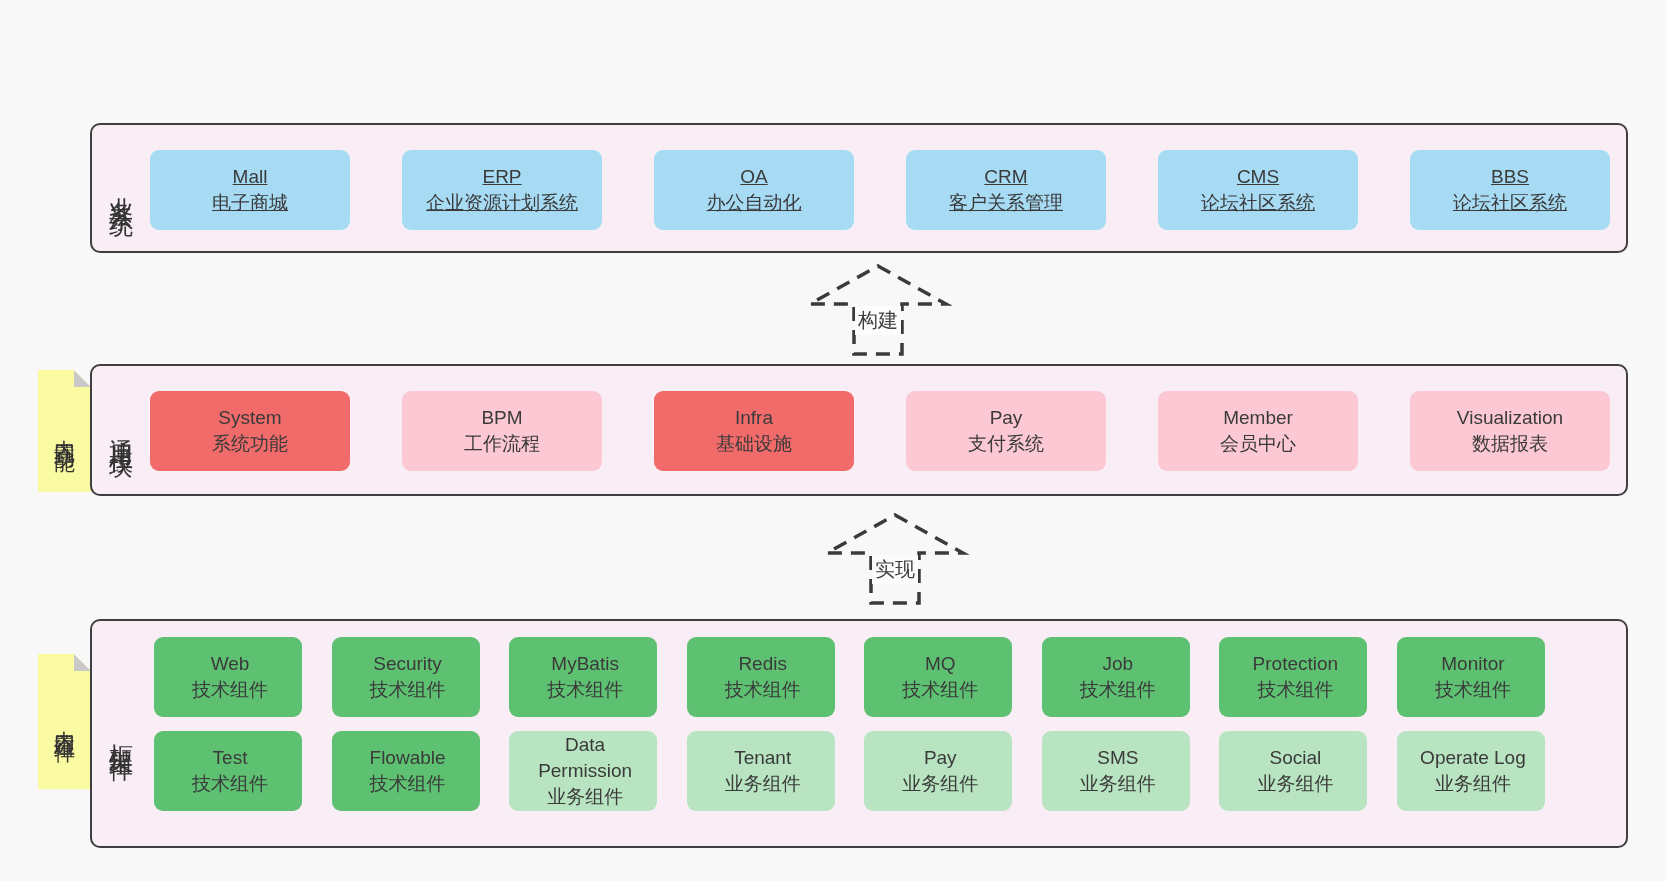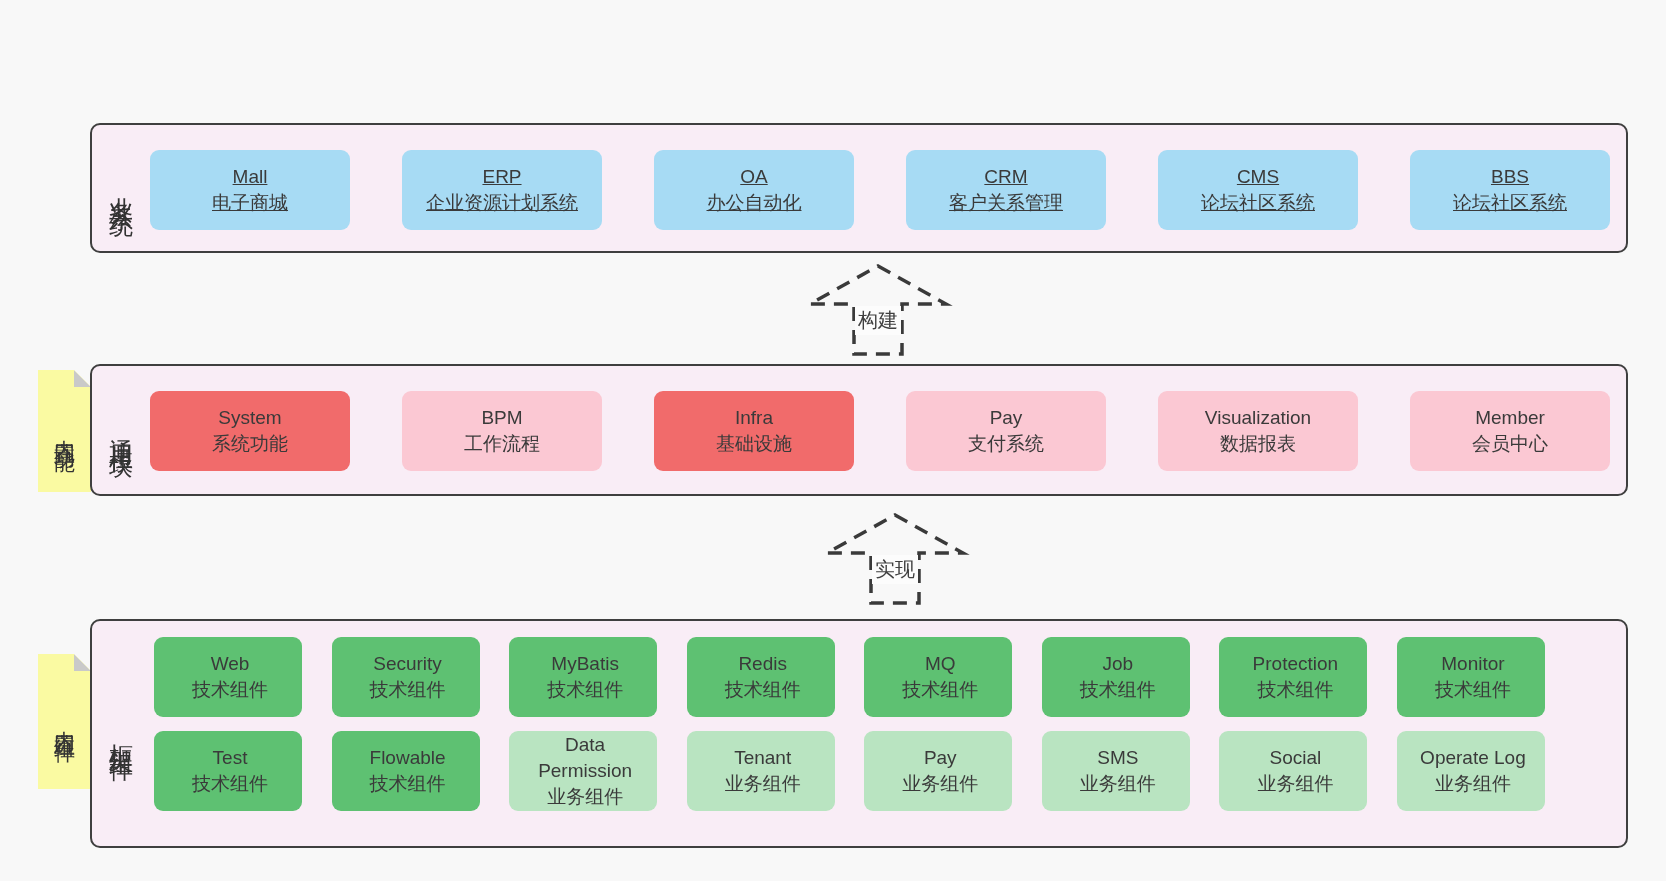--- a/index.html
+++ b/index.html
@@ -131,26 +131,26 @@
       </div>
       <div class="box red">
         <div>Infra</div>
         <div>基础设施</div>
       </div>
       <div class="box pink">
         <div>Pay</div>
         <div>支付系统</div>
       </div>
       <div class="box pink">
+        <div>Member</div>
+        <div>会员中心</div>
+      </div>
+      <div class="box pink">
         <div>Visualization</div>
         <div>数据报表</div>
-      </div>
-      <div class="box pink">
-        <div>Member</div>
-        <div>会员中心</div>
       </div>
     </div>
   </div>
 
   <div class="arrow" id="arrow-implement">
     <svg width="156" height="100" viewBox="0 0 156 100">
       <polygon points="78,6 146,44 102,44 102,94 54,94 54,44 10,44" fill="none" stroke="#3a3a3a" stroke-width="3.5" stroke-dasharray="14 9"></polygon>
     </svg>
     <span class="arrow-label">实现</span>
   </div>

